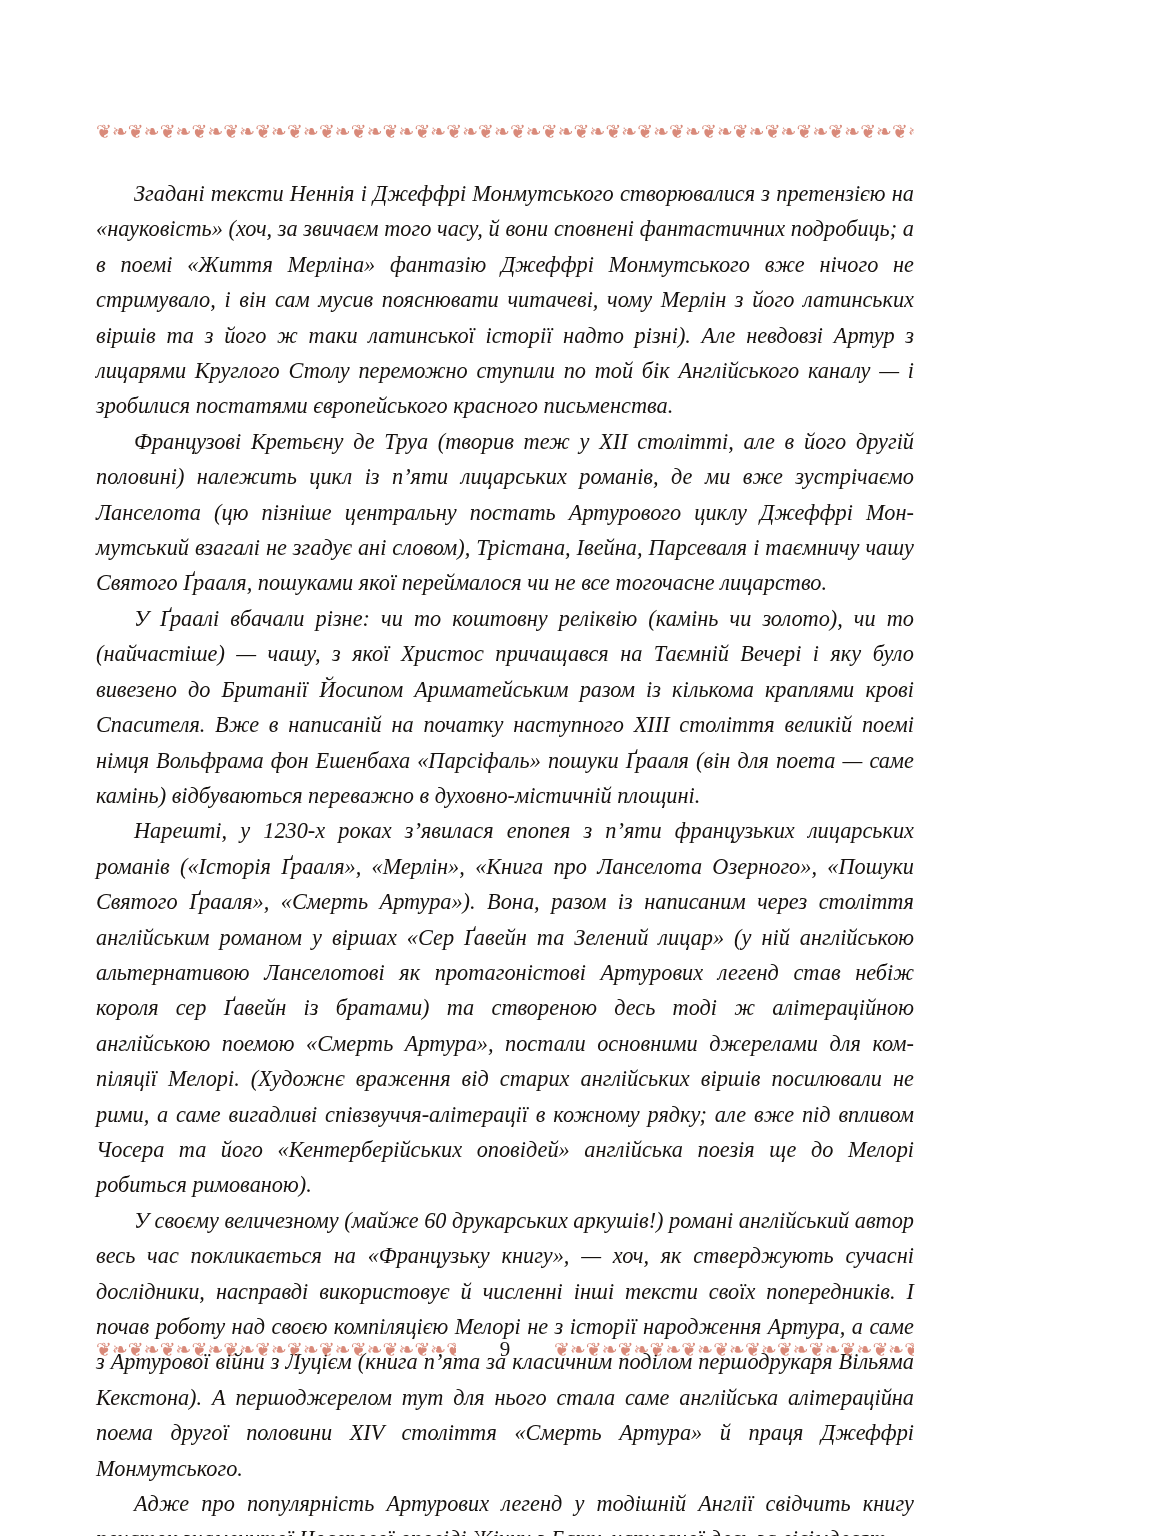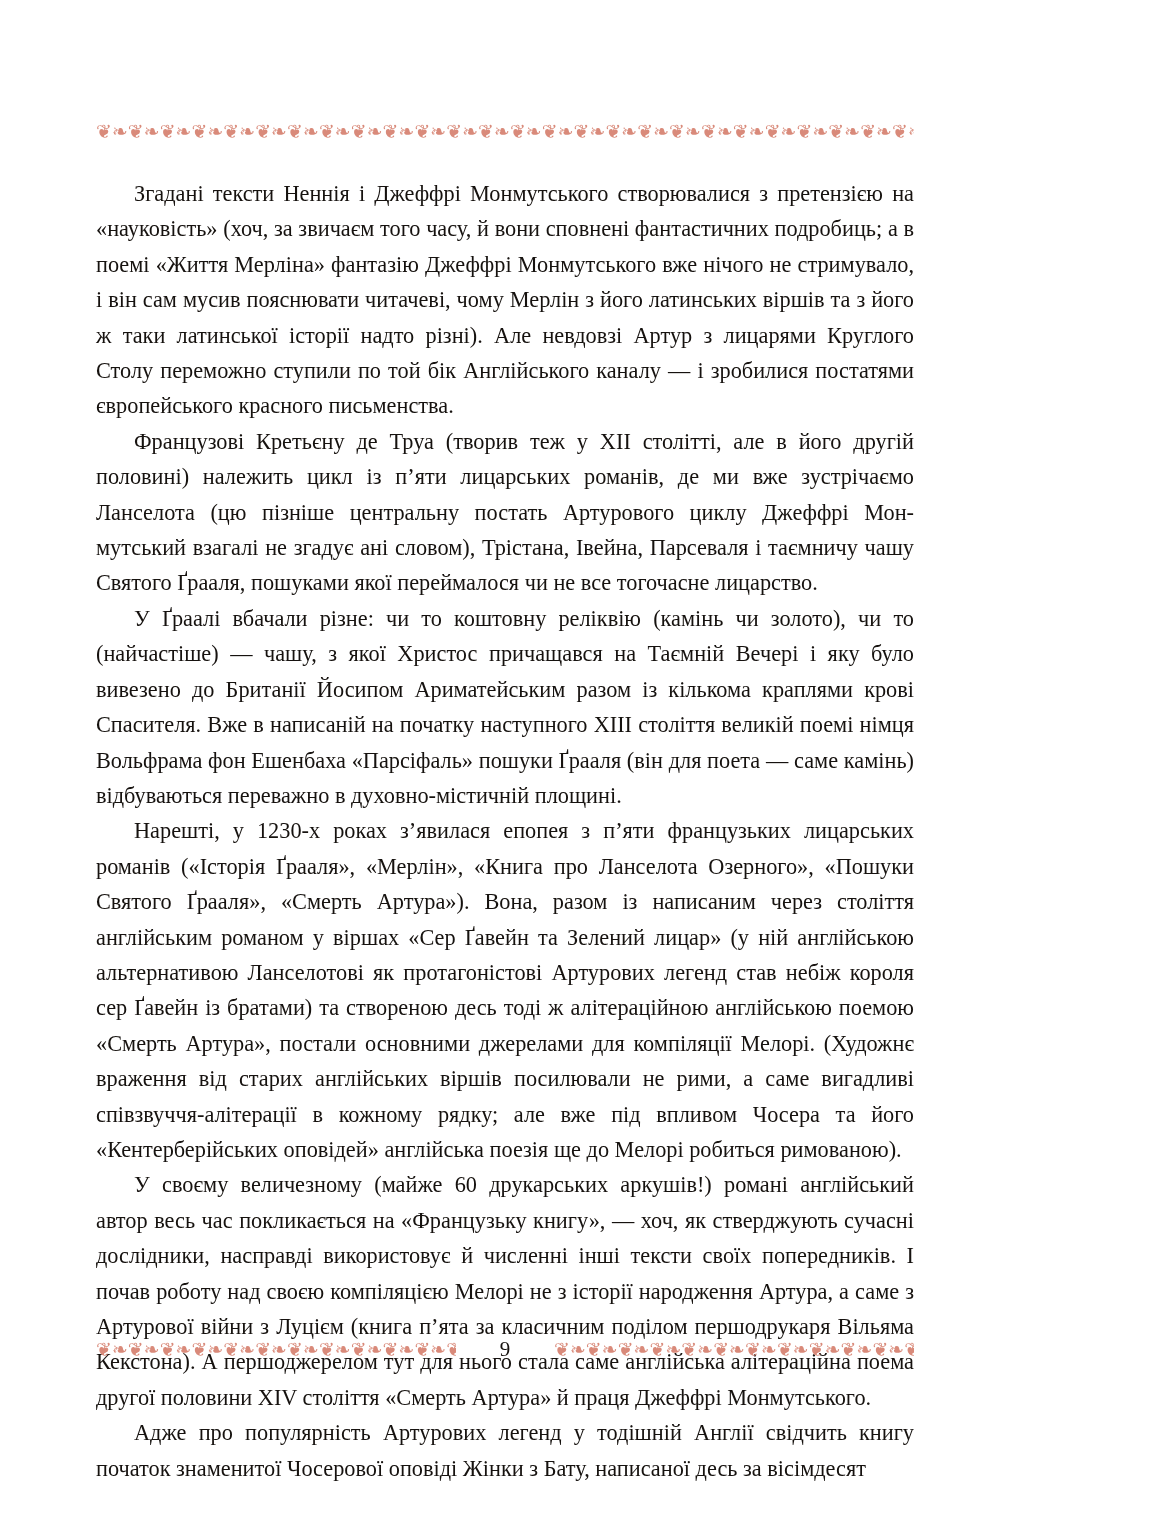--- a/index.html
+++ b/index.html
@@ -53,20 +53,21 @@
     font-size: 22.3px;
     line-height: 35.4px;
     text-align: justify;
     text-justify: inter-word;
     color: #16120f;
     hyphens: manual;
   }
   .body-text p {
     margin: 0;
     text-indent: 38px;
+    font-style: italic;
   }
   
   .footer {
     position: absolute;
     left: 96px;
     top: 1337px;
     width: 818px;
     height: 24px;
     display: flex;
     align-items: center;

